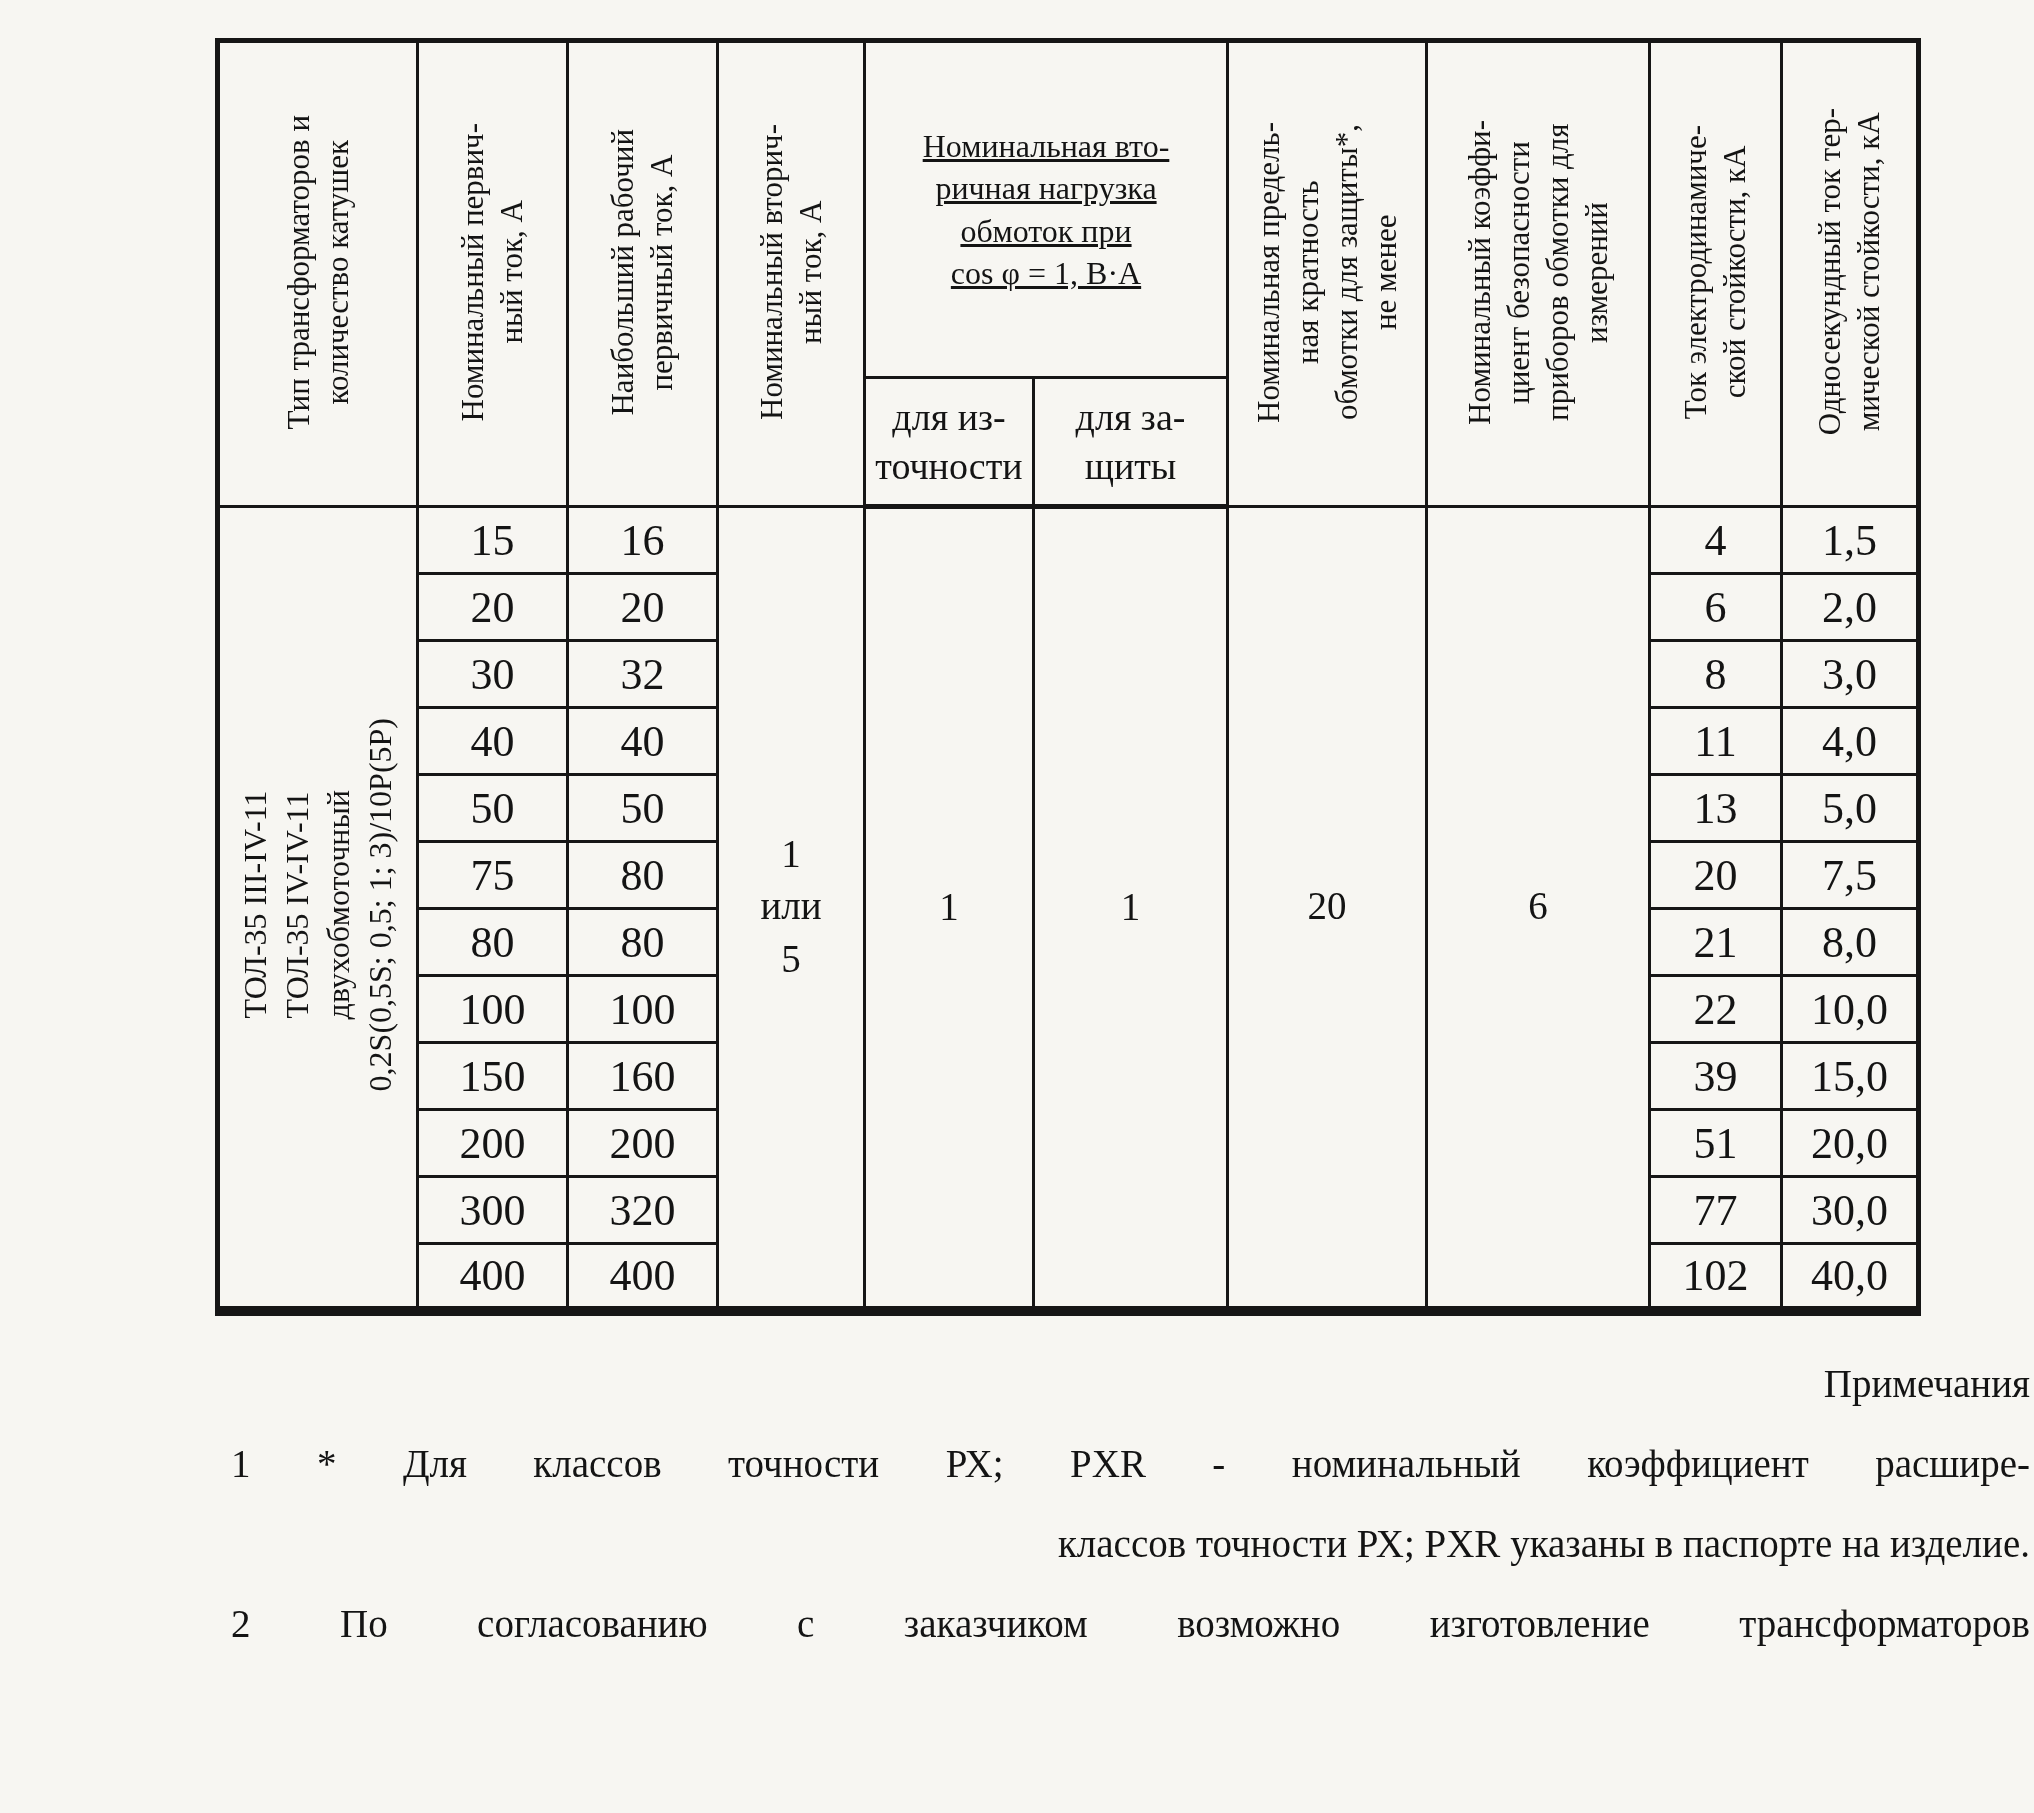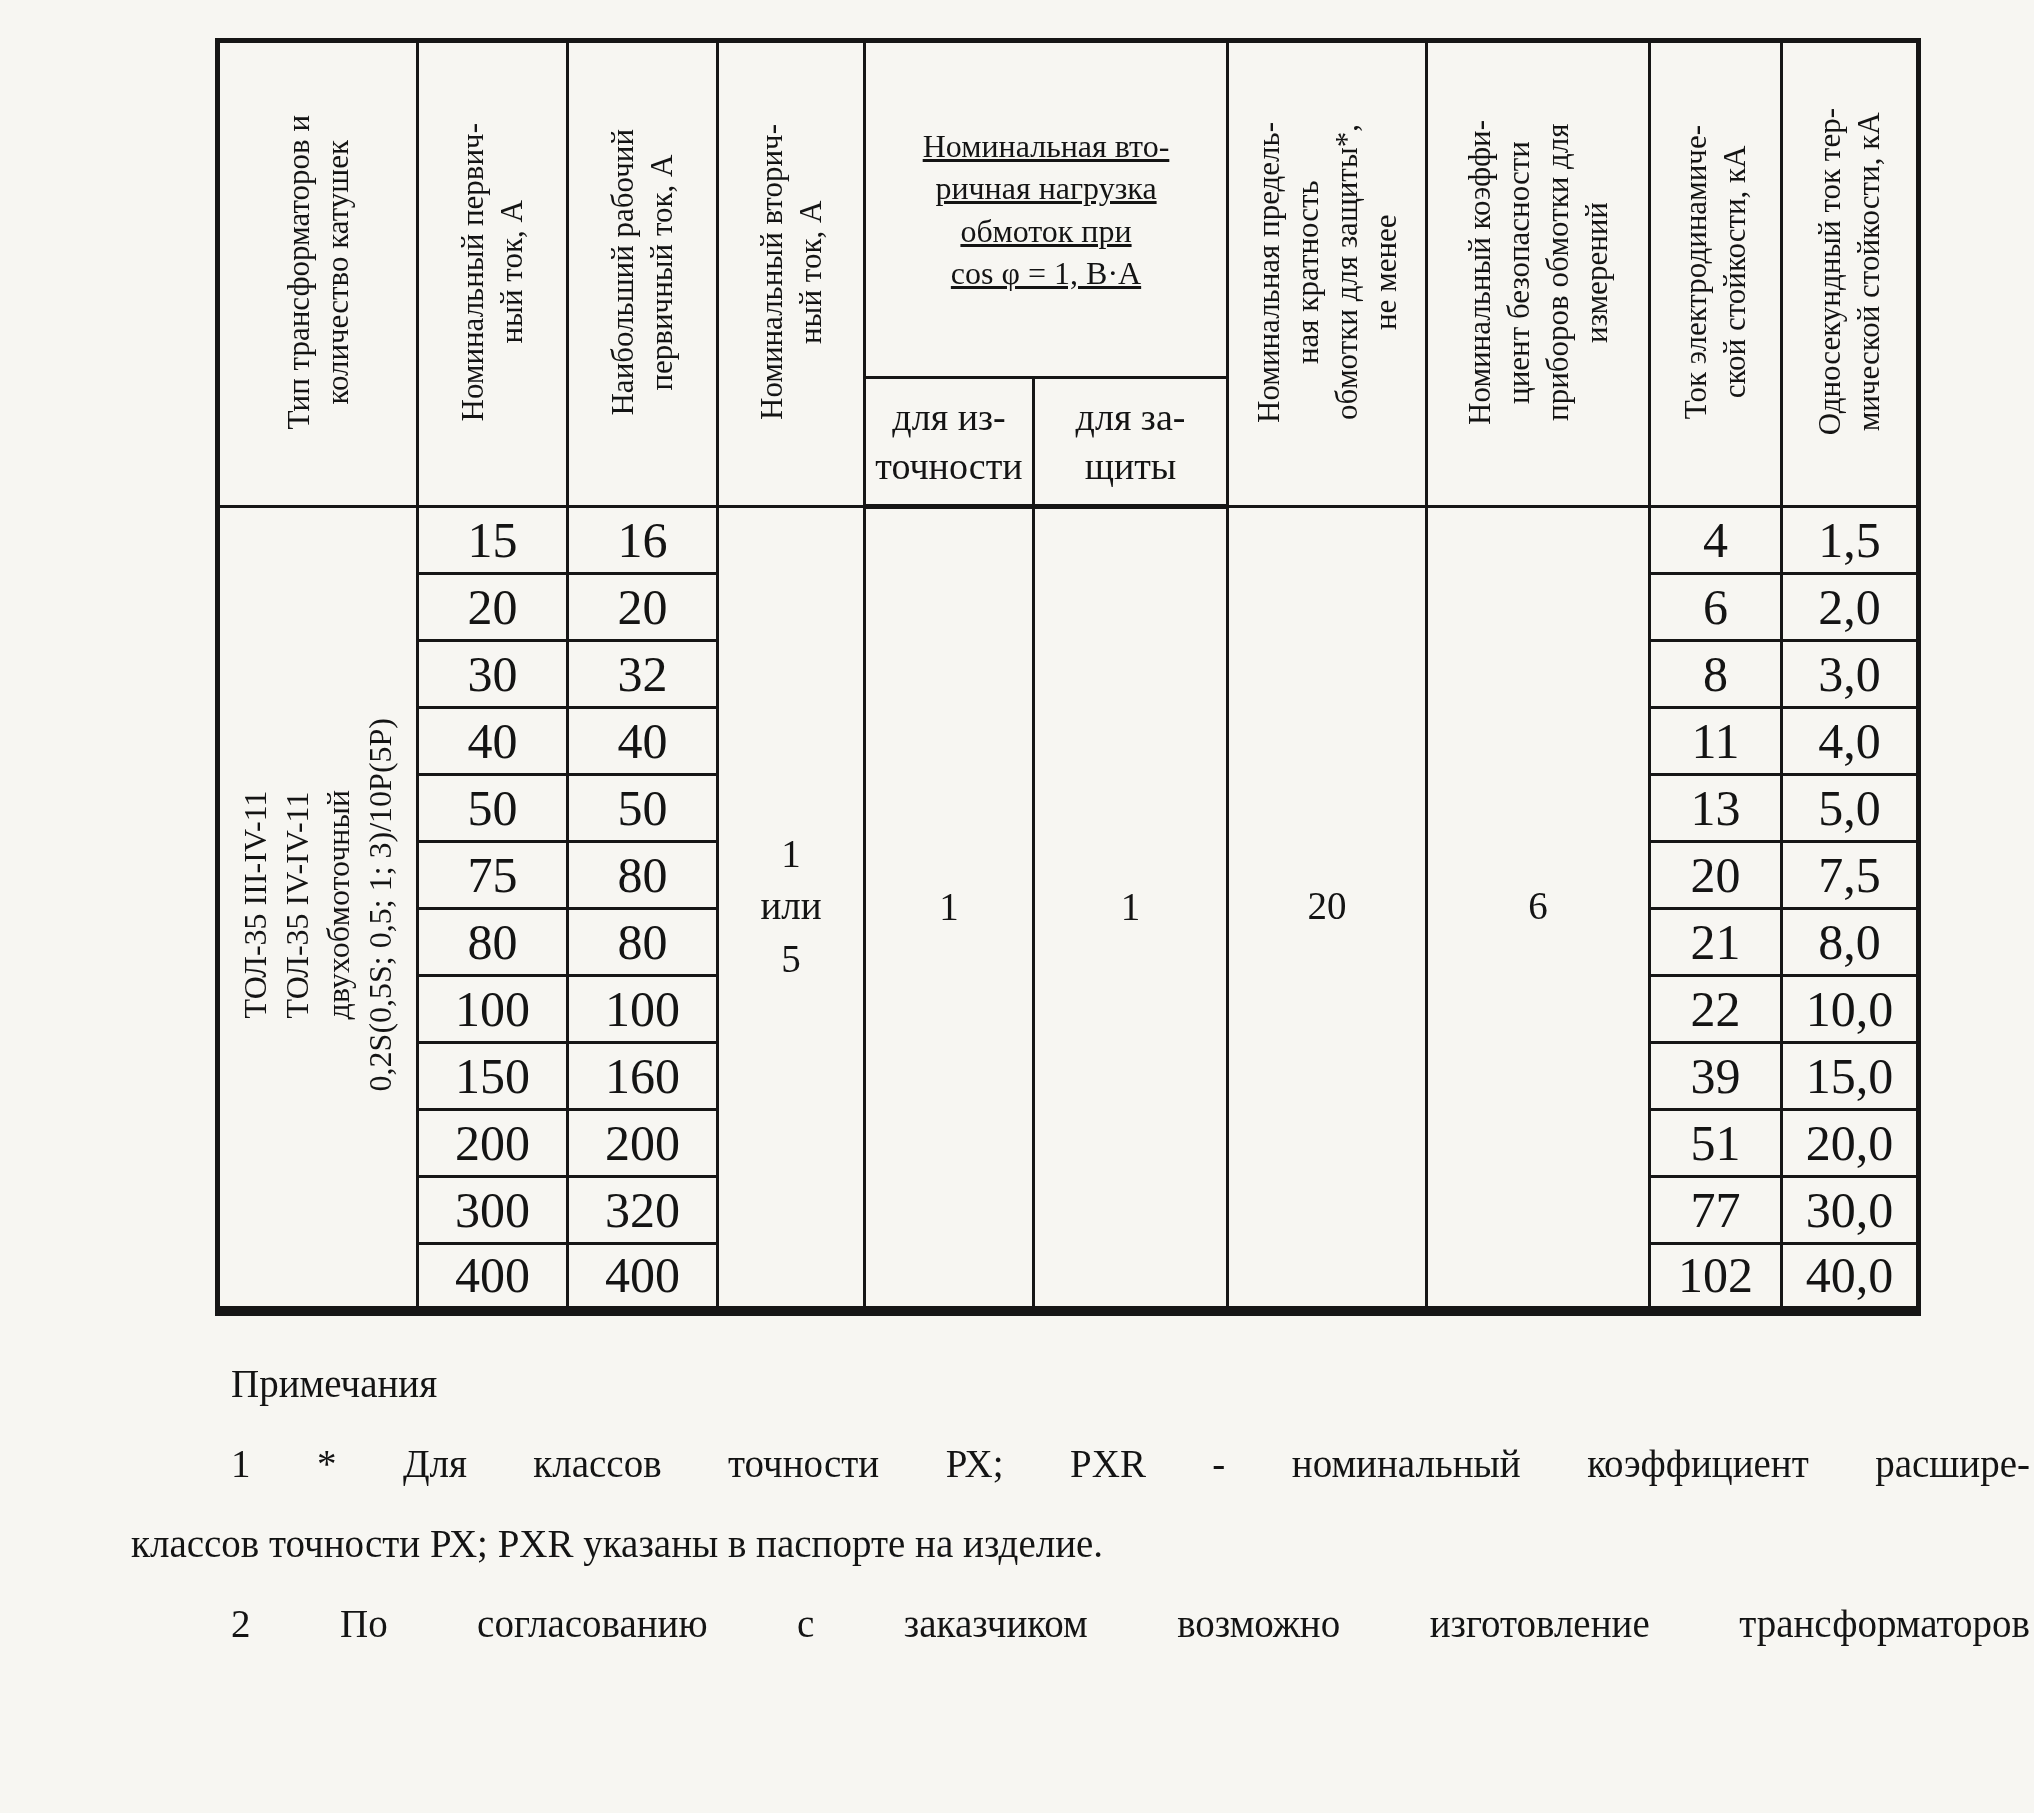--- a/index.html
+++ b/index.html
@@ -36,41 +36,41 @@
     transform:rotate(180deg);
     font-size:31px;
     line-height:1.26;
     white-space:nowrap;
   }
   .vtext div{white-space:nowrap;}
 
   .hz{font-size:32px;line-height:1.32;text-decoration:underline;}
   .sub{font-size:38px;line-height:1.28;}
 
-  td.num{font-size:50px;}
+  td.num{font-size:44px;}
   td.merged{font-size:39px;line-height:1.35;}
 
   td.typecell .vtext{font-size:32px;line-height:1.3;}
 
   
   tr.hdr2 th{border-bottom-width:5.9px;}
   th.deep{border-bottom-width:5.9px;}
   tr.first td{border-top-width:5.9px;}
 
   
   tr.datarow td{border-top-width:3.4px;border-bottom-width:3.4px;}
 
   .notes{
     position:absolute;left:131px;top:1359px;width:1899px;
     font-size:39px;
   }
   .note-line{
     line-height:49px;
     margin-bottom:31px;
-    text-align:left;
+    text-align:right;
     white-space:nowrap;
   }
   .note-line.just{
     white-space:normal;
     text-align:justify;
     text-align-last:justify;
   }
   .note-line.indent{padding-left:100px;}
   .note-line sub{font-size:0.62em;line-height:0;}
 </style>

